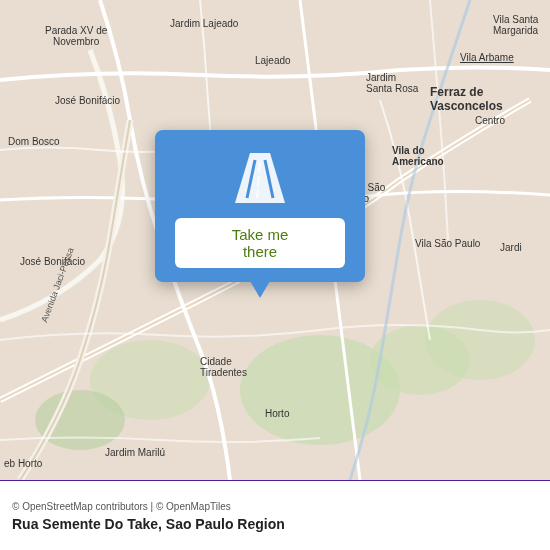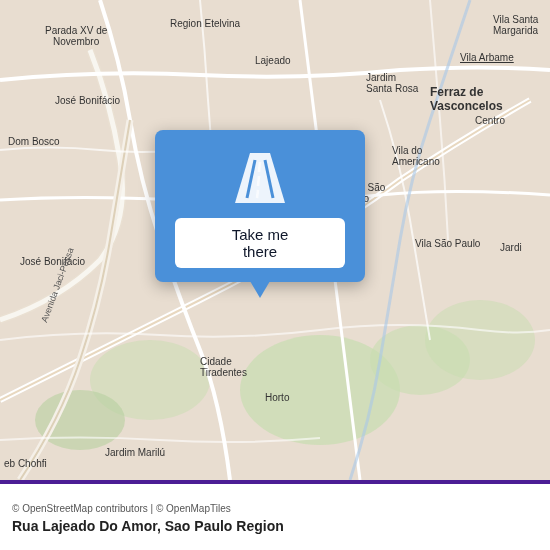--- a/index.html
+++ b/index.html
@@ -55,41 +55,41 @@
     }
 
     .road-icon {
       width: 70px;
       height: 60px;
       margin-bottom: 10px;
     }
 
     .take-me-btn {
       background: white;
-      color: #0f172a;
+      color: #4d7c0f;
       border: none;
       border-radius: 6px;
       padding: 8px 40px;
       font-size: 15px;
       font-weight: 500;
       cursor: pointer;
       width: 100%;
       text-align: center;
     }
 
     
     .bottom-bar {
       width: 550px;
       height: 70px;
       background: white;
       display: flex;
       flex-direction: column;
       justify-content: center;
       padding: 6px 12px 4px;
-      border-top: 4px solid #4c1d95;
+      border-top: 1px solid #4c1d95;
     }
 
     .attribution {
       font-size: 10px;
       color: #555;
       margin-bottom: 4px;
     }
 
     .location-row {
       display: flex;
@@ -180,38 +180,38 @@
     <path d="M 200 0 Q 205 50 208 100 Q 212 150 215 200" stroke="#ffffff" stroke-width="2" fill="none" opacity="0.7"></path>
     <path d="M 380 100 Q 400 160 410 220 Q 420 280 430 340" stroke="#ffffff" stroke-width="2" fill="none" opacity="0.7"></path>
     <path d="M 0 340 Q 80 330 160 335 Q 240 340 320 330 Q 400 320 480 330 Q 520 335 550 330" stroke="#ffffff" stroke-width="2" fill="none" opacity="0.6"></path>
     <path d="M 0 440 Q 80 435 160 440 Q 240 445 320 438" stroke="#ffffff" stroke-width="2" fill="none" opacity="0.6"></path>
     <path d="M 430 0 Q 435 60 440 120 Q 445 180 448 240" stroke="#ffffff" stroke-width="2" fill="none" opacity="0.6"></path>
 
     <path d="M 350 480 Q 370 420 380 360 Q 390 300 400 240 Q 410 180 430 120 Q 450 60 470 0" stroke="#a8c8e8" stroke-width="3" fill="none" opacity="0.6"></path>
   </svg>
 
   <div class="map-label" style="left:45px;top:25px;text-align:center;">Parada XV de<br>Novembro</div>
-  <div class="map-label" style="left:170px;top:18px;">Region Etelvina</div>
+  <div class="map-label" style="left:170px;top:18px;">Jardim Lajeado</div>
   <div class="map-label" style="left:255px;top:55px;">Lajeado</div>
   <div class="map-label" style="left:445px;top:14px;margin-left:48px;">Vila Santa<br>Margarida</div>
   <div class="map-label" style="left:460px;top:52px;text-decoration:underline;">Vila Arbame</div>
   <div class="map-label" style="left:366px;top:72px;">Jardim<br>Santa Rosa</div>
   <div class="map-label bold" style="left:430px;top:85px;">Ferraz de<br>Vasconcelos</div>
   <div class="map-label" style="left:55px;top:95px;">José Bonifácio</div>
   <div class="map-label" style="left:8px;top:136px;">Dom Bosco</div>
-  <div class="map-label" style="left:392px;top:145px;">Vila do<br>Americano</div>
+  <div class="map-label" style="left:392px;top:145px;font-weight:bold;">Vila do<br>Americano</div>
   <div class="map-label" style="left:475px;top:115px;">Centro</div>
   <div class="map-label" style="left:348px;top:182px;">que São<br>risco</div>
   <div class="map-label" style="left:415px;top:238px;">Vila São Paulo</div>
   <div class="map-label" style="left:500px;top:242px;">Jardi</div>
   <div class="map-label" style="left:20px;top:256px;">José Bonifácio</div>
   <div class="map-label" style="left:200px;top:356px;">Cidade<br>Tiradentes</div>
-  <div class="map-label" style="left:265px;top:392px;">Horto</div>
+  <div class="map-label" style="left:265px;top:408px;">Horto</div>
   <div class="map-label" style="left:105px;top:447px;">Jardim Marilú</div>
-  <div class="map-label" style="left:4px;top:458px;">eb Chohfi</div>
+  <div class="map-label" style="left:4px;top:458px;">eb Horto</div>
 
   <div style="position:absolute;left:18px;top:280px;transform:rotate(-70deg);font-size:9px;color:#555;white-space:nowrap;pointer-events:none;">Avenida Jaci-Pessa</div>
 
   <div class="popup-card">
 
     <svg class="road-icon" viewBox="0 0 70 60" xmlns="http://www.w3.org/2000/svg">
 
       <path d="M 10 55 L 25 5 L 45 5 L 60 55 Z" fill="white" opacity="0.9"></path>
 
       <line x1="30" y1="12" x2="22" y2="50" stroke="#4a90d9" stroke-width="3"></line>
@@ -223,15 +223,15 @@
       <line x1="33" y1="42" x2="32" y2="50" stroke="white" stroke-width="2.5" opacity="0.7"></line>
     </svg>
 
     <button class="take-me-btn">Take me there</button>
   </div>
 </div>
 
 <div class="bottom-bar">
   <div class="attribution">© OpenStreetMap contributors | © OpenMapTiles</div>
   <div class="location-row">
-    <span class="location-text">Rua Lajeado Do Amor, Sao Paulo Region</span>
+    <span class="location-text">Rua Semente Do Take, Sao Paulo Region</span>
   </div>
 </div>
 
 </body></html>

